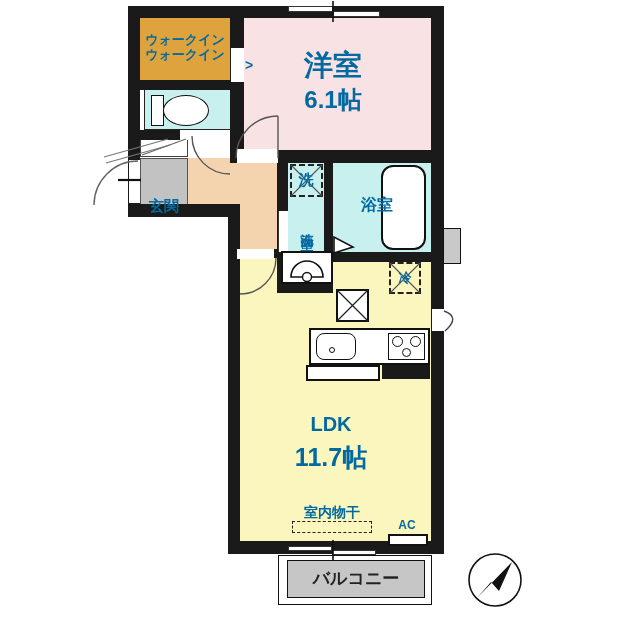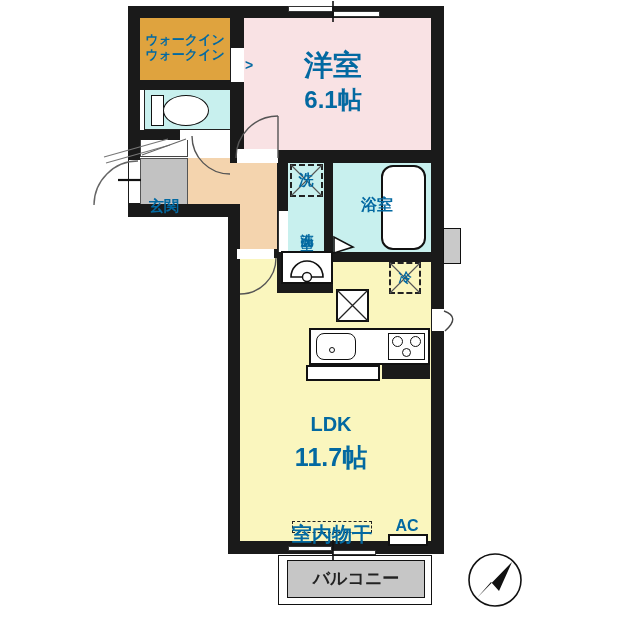--- a/index.html
+++ b/index.html
@@ -118,20 +118,20 @@
 <div class="label" style="left:249px;top:65px;font-size:14px;">&gt;</div>
 <div class="label" style="left:333px;top:66px;font-size:29px;">洋室</div>
 <div class="label" style="left:333px;top:100px;font-size:24px;">6.1帖</div>
 <div class="label" style="left:164px;top:183px;font-size:15px;margin-top:23px;">玄関</div>
 <div class="label" style="left:306px;top:180px;font-size:15px;">洗</div>
 <div class="label" style="left:306px;top:226px;font-size:13px;writing-mode:vertical-rl;letter-spacing:2px;">洗面室</div>
 <div class="label" style="left:356px;top:205px;font-size:16px;margin-left:21px;">浴室</div>
 <div class="label" style="left:405px;top:278px;font-size:13px;">冷</div>
 <div class="label" style="left:331px;top:424px;font-size:20px;">LDK</div>
 <div class="label" style="left:331px;top:457px;font-size:25px;">11.7帖</div>
-<div class="label" style="left:332px;top:534px;font-size:20px;">室内物干</div>
-<div class="label" style="left:407px;top:526px;font-size:16px;">AC</div>
+<div class="label" style="left:332px;top:512px;font-size:14px;">室内物干</div>
+<div class="label" style="left:407px;top:526px;font-size:12px;">AC</div>
 <div class="label" style="left:356px;top:579px;font-size:17px;color:#222;">バルコニー</div>
 
 <svg class="overlay" style="left:466px;top:551px;" width="58" height="58" viewBox="0 0 58 58">
   <circle cx="29" cy="29" r="26" fill="#fff" stroke="#111" stroke-width="1.6"></circle>
   <path d="M11 47 L46 11 L33 40 L25 31 Z" fill="#111"></path>
 </svg>
 
 </body></html>

